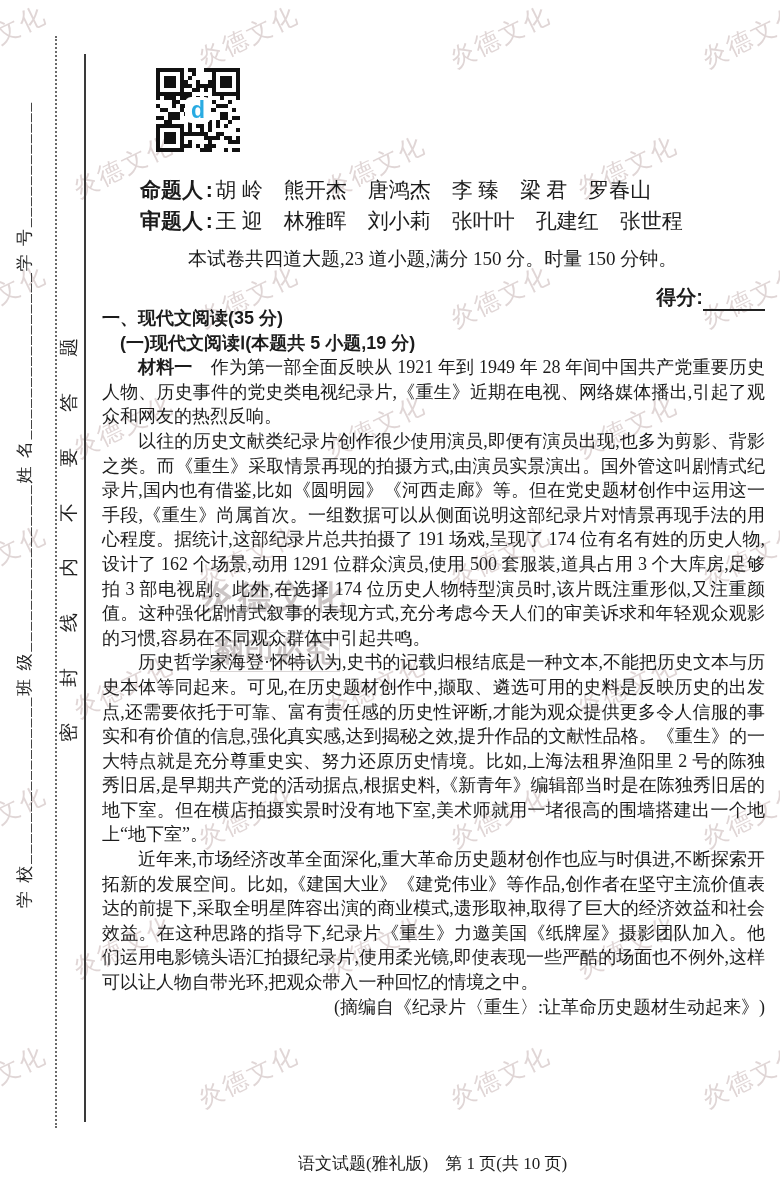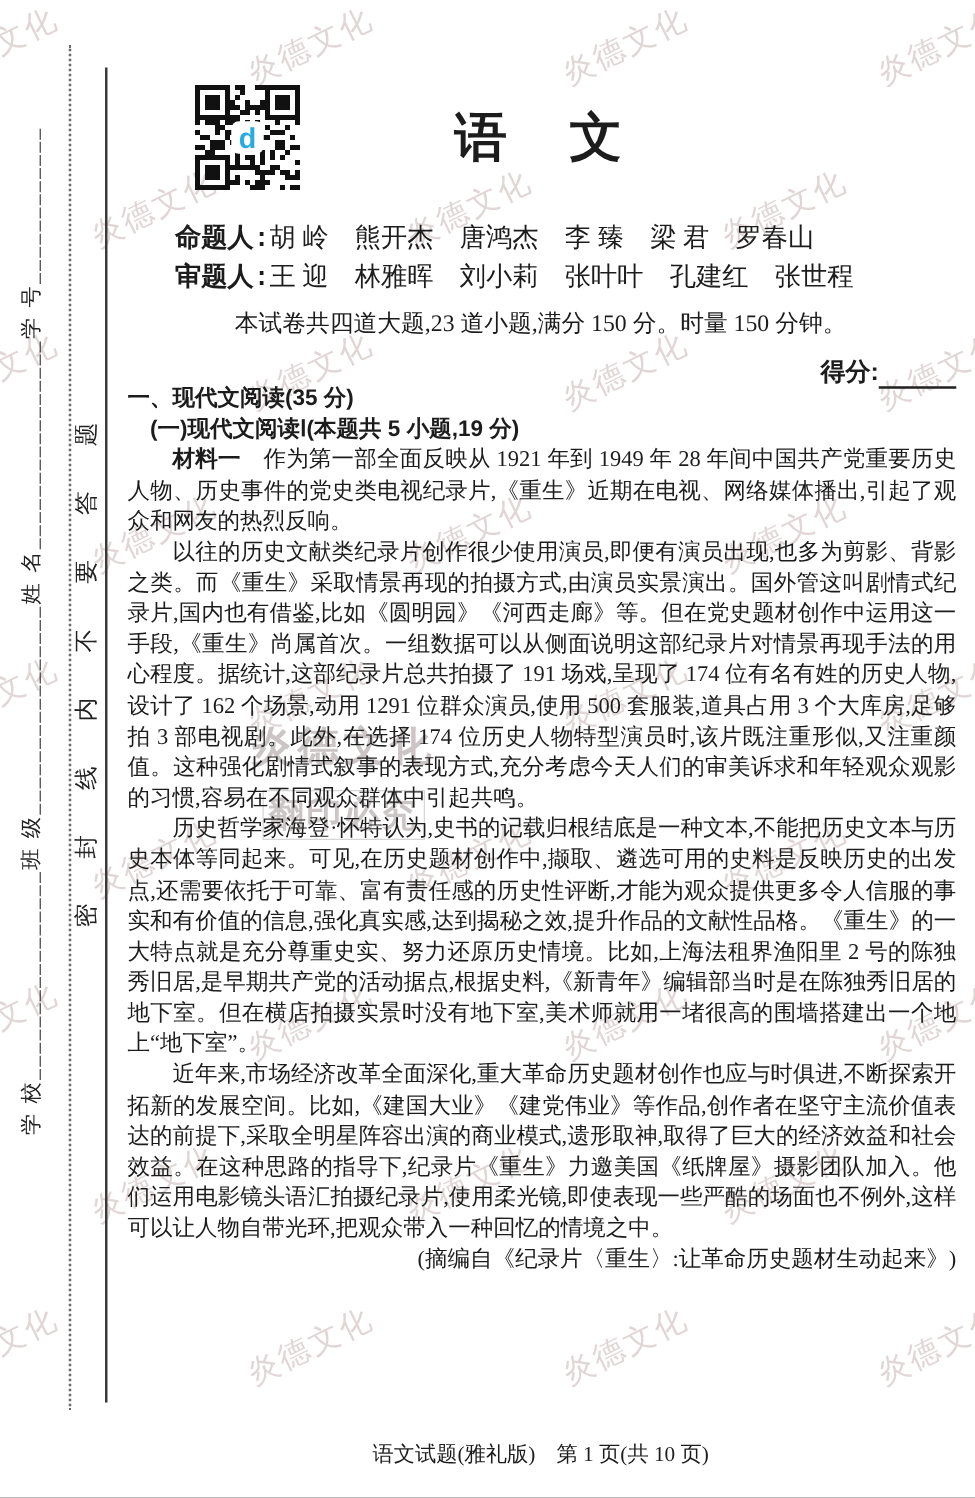--- a/index.html
+++ b/index.html
@@ -328,21 +328,20 @@
         <div class="qr-cell" style="left: 52px; top: 80px;"></div>
         <div class="qr-cell" style="left: 68px; top: 80px;"></div>
         <div class="qr-cell" style="left: 76px; top: 80px;"></div>
         <div class="qr-cell" style="left: 80px; top: 80px;"></div>
       </div>
     <div class="qr-logo">
         <span>d</span>
       </div>
   </div>
 
-  <div class="subject">语　文</div>
 
   <div class="person-line setters"><b>命题人:</b><span>胡 岭　熊开杰　唐鸿杰　李 臻　梁 君　罗春山</span></div>
   <div class="person-line reviewers"><b>审题人:</b><span>王 迎　林雅晖　刘小莉　张叶叶　孔建红　张世程</span></div>
 
   <div class="exam-info">本试卷共四道大题,23 道小题,满分 150 分。时量 150 分钟。</div>
 
   <div class="score"><b>得分:</b><span class="score-line"></span></div>
 
   <div class="body">
       <p class="h1">一、现代文阅读(35 分)</p>

